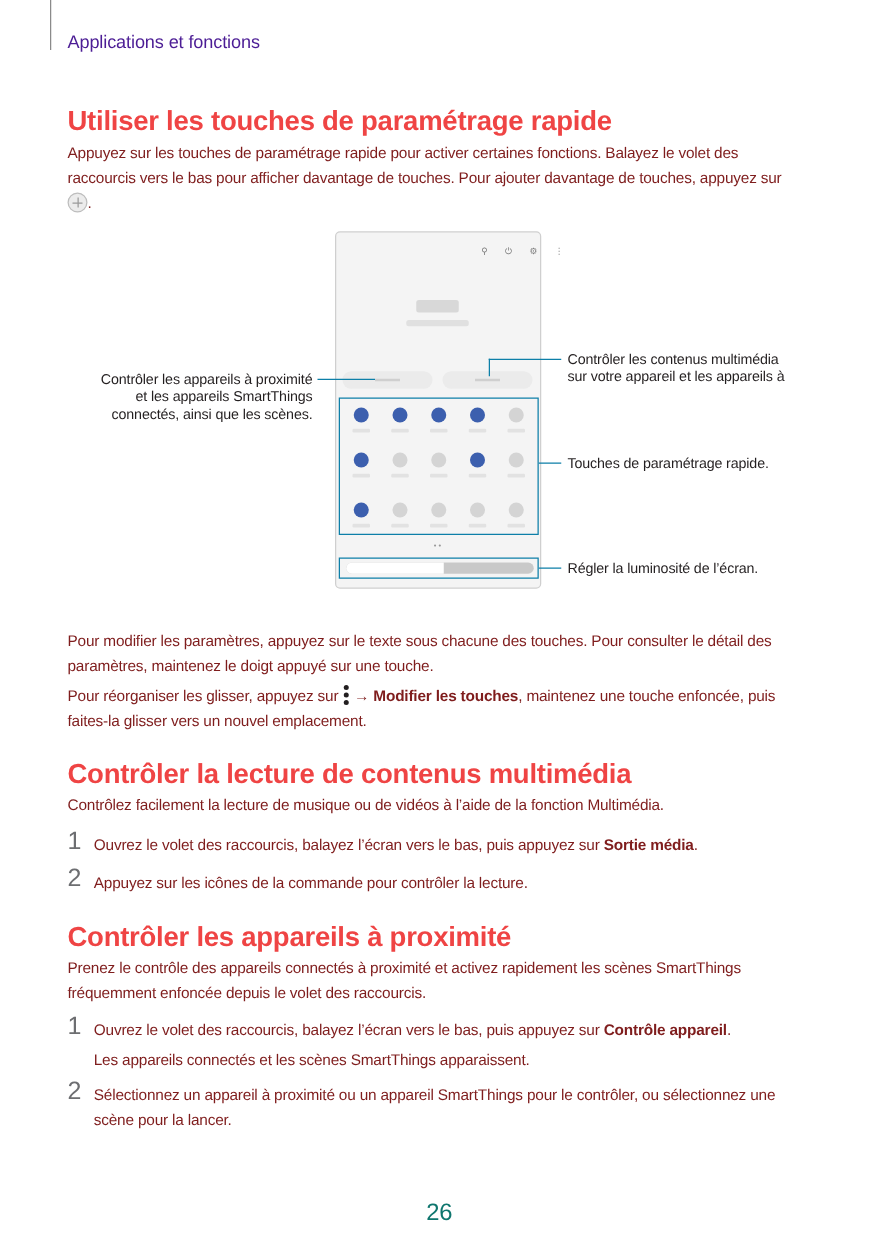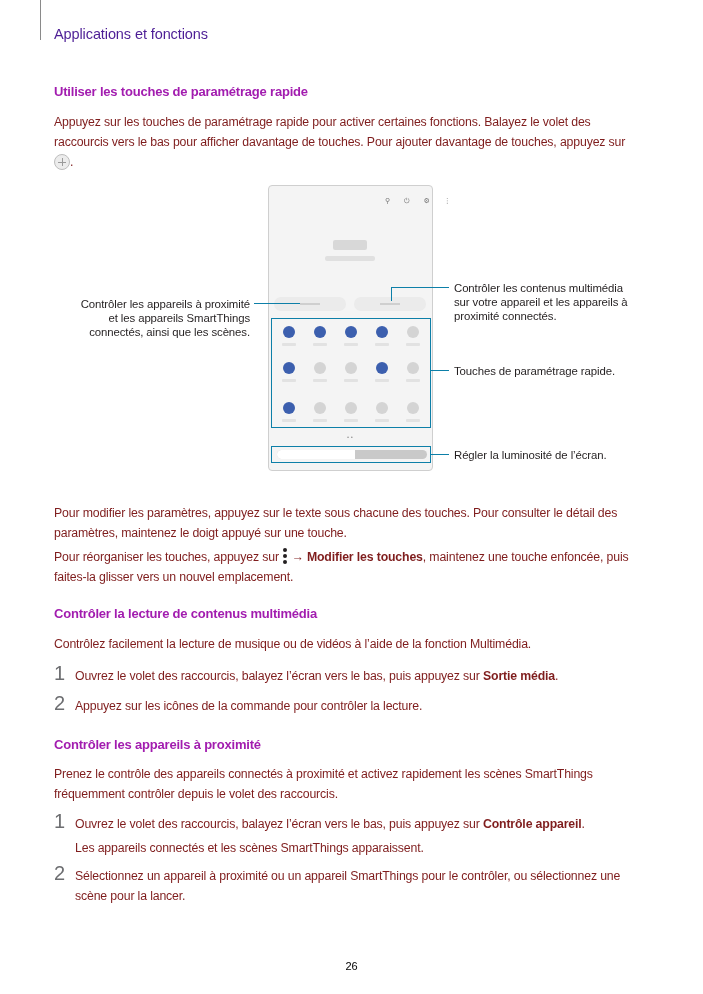--- a/index.html
+++ b/index.html
@@ -1,21 +1,21 @@
 <!DOCTYPE html>
 <html><head>
 <meta charset="utf-8">
 <style>
   html, body { margin: 0; padding: 0; background: #ffffff; }
   body { width: 703px; height: 994px; position: relative; overflow: hidden;
          font-family: "Liberation Sans", sans-serif; color: #231f20; }
   .abs { position: absolute; }
   .header-rule { left: 40px; top: 0; width: 1px; height: 40px; background: #8a8a8a; }
   .running-head { left: 54px; top: 26px; font-size: 14.5px; color: #4c1d95; letter-spacing: -0.1px; }
-  h2 { margin: 0; font-size: 13px; font-weight: bold; color: #a21caf; letter-spacing: -0.2px; }
+  h2 { margin: 0; font-size: 22px; font-weight: bold; color: #ef4444; letter-spacing: -0.2px; }
   .p { font-size: 12.3px; line-height: 20px; color: #7f1d1d; letter-spacing: -0.15px; }
   .p b { font-weight: bold; }
   .plus-icon { display: inline-block; width: 16px; height: 16px; border-radius: 50%;
                background: #ececec; border: 1px solid #bdbdbd; vertical-align: -4px;
                position: relative; box-sizing: border-box; }
   .plus-icon::before, .plus-icon::after { content: ""; position: absolute; background: #9a9a9a; }
   .plus-icon::before { left: 7px; top: 3px; width: 1px; height: 8px; }
   .plus-icon::after { left: 3px; top: 7px; width: 8px; height: 1px; }
   .kebab-icon { display: inline-block; width: 6px; height: 16px; vertical-align: -3px; position: relative; }
   .kebab-icon span { position: absolute; left: 1px; width: 4px; height: 4px; border-radius: 50%; background: #231f20; }
@@ -31,21 +31,21 @@
   .tile.on { background: #3c5fae; }
   .tile.off { background: #d4d4d4; }
   .tile-lbl { width: 14px; height: 3px; background: #e2e2e2; border-radius: 1px; }
   .dots { left: 347px; top: 434px; font-size: 6px; color: #999; }
   .bright-track { left: 277px; top: 450px; width: 150px; height: 9px; background: #c9c9c9; border-radius: 5px; }
   .bright-fill { left: 277px; top: 450px; width: 78px; height: 9px; background: #ffffff; border-radius: 5px 0 0 5px; }
   .hl-box { border: 1.3px solid #0d7fa8; box-sizing: border-box; }
   .line { background: #0d7fa8; }
   .callout { font-size: 11.4px; line-height: 14px; color: #231f20; letter-spacing: -0.1px; }
   .num { font-size: 20px; color: #6d6e71; font-weight: normal; }
-  .page-num { left: 0; width: 703px; text-align: center; top: 960px; font-size: 11px; color: #000000; }
+  .page-num { left: 0; width: 703px; text-align: center; top: 960px; font-size: 19px; color: #0f766e; }
 </style>
 </head>
 <body>
 
 <div class="abs header-rule"></div>
 <div class="abs running-head">Applications et fonctions</div>
 
 <h2 class="abs" style="left:54px; top:84px;">Utiliser les touches de paramétrage rapide</h2>
 <div class="abs p" style="left:54px; top:112px; width:620px;">
   <div>Appuyez sur les touches de paramétrage rapide pour activer certaines fonctions. Balayez le volet des</div>
@@ -106,48 +106,47 @@
 <div class="abs line" style="left:431px; top:454px; width:18px; height:1.3px;"></div>
 
 <div class="abs callout" style="left:50px; top:297px; width:200px; text-align:right;">
   <div>Contrôler les appareils à proximité</div>
   <div>et les appareils SmartThings</div>
   <div>connectés, ainsi que les scènes.</div>
 </div>
 <div class="abs callout" style="left:454px; top:281px; width:210px;">
   <div>Contrôler les contenus multimédia</div>
   <div>sur votre appareil et les appareils à</div>
-  <div>proximité connectés.</div>
 </div>
 <div class="abs callout" style="left:454px; top:364px;">Touches de paramétrage rapide.</div>
 <div class="abs callout" style="left:454px; top:448px;">Régler la luminosité de l’écran.</div>
 
 <div class="abs p" style="left:54px; top:503px; width:620px;">
   <div>Pour modifier les paramètres, appuyez sur le texte sous chacune des touches. Pour consulter le détail des</div>
   <div>paramètres, maintenez le doigt appuyé sur une touche.</div>
   <div style="margin-top:4px;">
-    <span>Pour réorganiser les touches, appuyez sur</span>
+    <span>Pour réorganiser les glisser, appuyez sur</span>
     <span class="kebab-icon"><span style="top:0"></span><span style="top:6px"></span><span style="top:12px"></span></span>
     <span>→</span>
     <b>Modifier les touches</b><span>, maintenez une touche enfoncée, puis</span>
   </div>
   <div>faites-la glisser vers un nouvel emplacement.</div>
 </div>
 
 <h2 class="abs" style="left:54px; top:606px;">Contrôler la lecture de contenus multimédia</h2>
 <div class="abs p" style="left:54px; top:634px;">Contrôlez facilement la lecture de musique ou de vidéos à l’aide de la fonction Multimédia.</div>
 <div class="abs num" style="left:54px; top:662px;">1</div>
 <div class="abs p" style="left:75px; top:666px;"><span>Ouvrez le volet des raccourcis, balayez l’écran vers le bas, puis appuyez sur </span><b>Sortie média</b><span>.</span></div>
 <div class="abs num" style="left:54px; top:692px;">2</div>
 <div class="abs p" style="left:75px; top:696px;">Appuyez sur les icônes de la commande pour contrôler la lecture.</div>
 
 <h2 class="abs" style="left:54px; top:737px;">Contrôler les appareils à proximité</h2>
 <div class="abs p" style="left:54px; top:764px; width:620px;">
   <div>Prenez le contrôle des appareils connectés à proximité et activez rapidement les scènes SmartThings</div>
-  <div>fréquemment contrôler depuis le volet des raccourcis.</div>
+  <div>fréquemment enfoncée depuis le volet des raccourcis.</div>
 </div>
 <div class="abs num" style="left:54px; top:810px;">1</div>
 <div class="abs p" style="left:75px; top:814px;"><span>Ouvrez le volet des raccourcis, balayez l’écran vers le bas, puis appuyez sur </span><b>Contrôle appareil</b><span>.</span></div>
 <div class="abs p" style="left:75px; top:838px;">Les appareils connectés et les scènes SmartThings apparaissent.</div>
 <div class="abs num" style="left:54px; top:862px;">2</div>
 <div class="abs p" style="left:75px; top:866px; width:600px;">
   <div>Sélectionnez un appareil à proximité ou un appareil SmartThings pour le contrôler, ou sélectionnez une</div>
   <div>scène pour la lancer.</div>
 </div>
 

